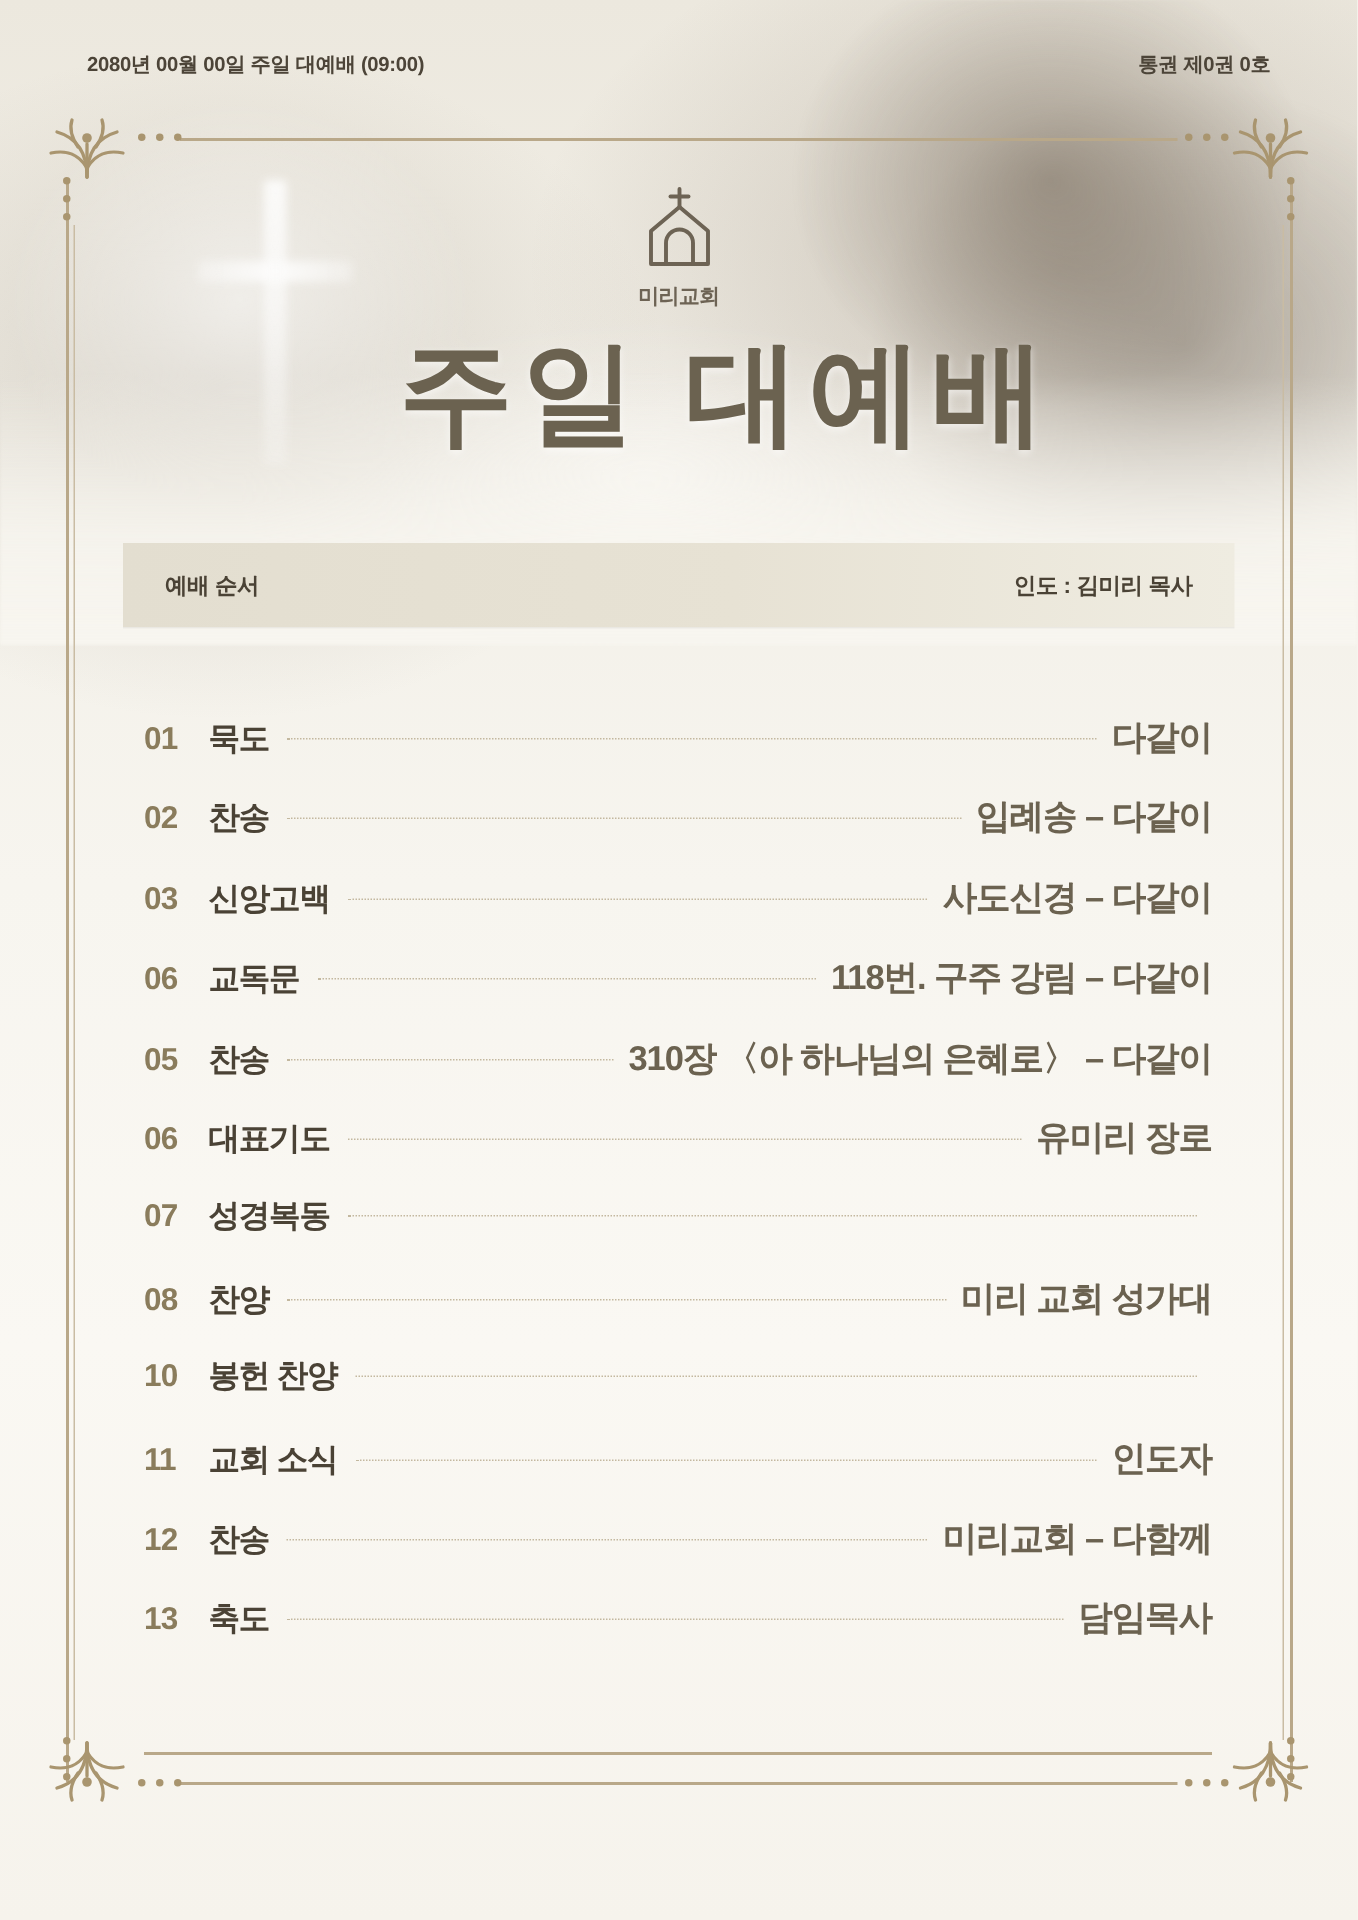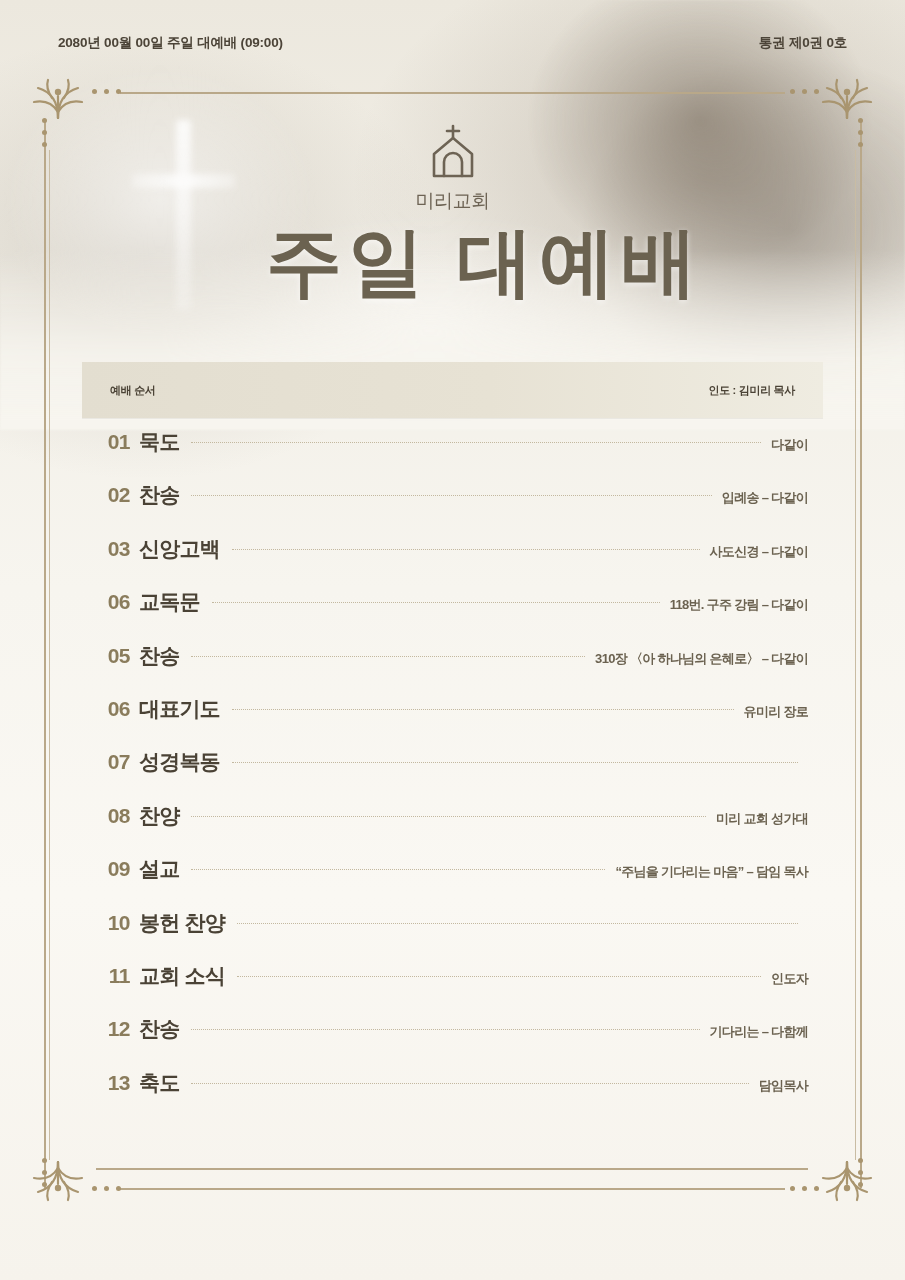--- a/index.html
+++ b/index.html
@@ -148,22 +148,22 @@
   .logo {
     position: absolute;
     top: 124px;
     left: 0;
     width: 905px;
     text-align: center;
   }
   .logo svg { display: inline-block; }
   .logo-name {
     margin-top: 2px;
-    font-size: 19px;
-    font-weight: 400;
+    font-size: 14px;
+    font-weight: 700;
     color: #6d6354;
     letter-spacing: -0.5px;
   }
 
   .main-title {
     position: absolute;
     top: 212px;
     left: 0;
     width: 905px;
     text-align: center;
@@ -185,33 +185,32 @@
     background: linear-gradient(90deg, #e3ded0 0%, #e7e2d4 55%, #efece1 100%);
     display: flex;
     align-items: center;
     justify-content: space-between;
     padding: 0 28px;
     box-sizing: border-box;
     box-shadow: 0 1px 0 rgba(0,0,0,0.05);
   }
   .order-bar .left,
   .order-bar .right {
-    font-size: 11px;
+    font-size: 15px;
     font-weight: 700;
     color: #4a4235;
     letter-spacing: -0.3px;
   }
 
   
   .order-list {
     position: absolute;
     left: 96px;
-    top: 428px;
+    top: 476px;
     width: 712px;
-    text-align: right;
   }
   .order-row {
     display: flex;
     align-items: baseline;
     height: 53.4px;
   }
   .ord-no {
     font-size: 21px;
     font-weight: 700;
     color: #8a7c5c;
@@ -226,21 +225,21 @@
     letter-spacing: -0.8px;
     white-space: nowrap;
   }
   .ord-dots {
     flex: 1;
     margin: 0 10px 0 12px;
     border-bottom: 1.5px dotted #c3b89f;
     transform: translateY(-6px);
   }
   .ord-detail {
-    font-size: 13px;
+    font-size: 23px;
     font-weight: 700;
     color: #6b6250;
     letter-spacing: -0.7px;
     white-space: nowrap;
   }
 
   .bottom-rule {
     position: absolute;
     left: 96px;
     top: 1168px;
@@ -433,45 +432,39 @@
       <span class="ord-dots"></span>
     </div>
 
     <div class="order-row">
       <span class="ord-no">08</span>
       <span class="ord-title">찬양</span>
       <span class="ord-dots"></span>
       <span class="ord-detail">미리 교회 성가대</span>
     </div>
 
-    <div class="order-row">
-      <span class="ord-no">09</span>
-      <span class="ord-title">설교</span>
-      <span class="ord-dots"></span>
-      <span class="ord-detail">“주님을 기다리는 마음” – 담임 목사</span>
-    </div>
 
     <div class="order-row">
       <span class="ord-no">10</span>
       <span class="ord-title">봉헌 찬양</span>
       <span class="ord-dots"></span>
     </div>
 
     <div class="order-row">
       <span class="ord-no">11</span>
       <span class="ord-title">교회 소식</span>
       <span class="ord-dots"></span>
       <span class="ord-detail">인도자</span>
     </div>
 
     <div class="order-row">
       <span class="ord-no">12</span>
       <span class="ord-title">찬송</span>
       <span class="ord-dots"></span>
-      <span class="ord-detail">기다리는 – 다함께</span>
+      <span class="ord-detail">미리교회 – 다함께</span>
     </div>
 
     <div class="order-row">
       <span class="ord-no">13</span>
       <span class="ord-title">축도</span>
       <span class="ord-dots"></span>
       <span class="ord-detail">담임목사</span>
     </div>
 
   </div>

